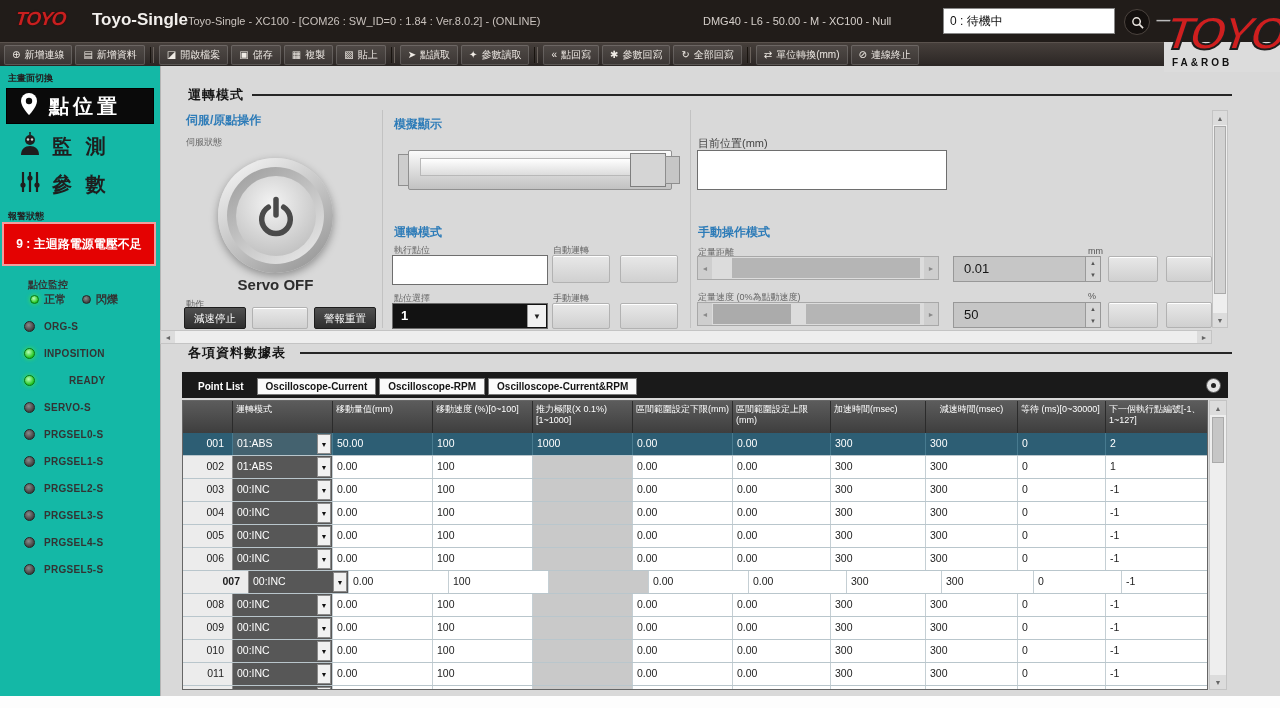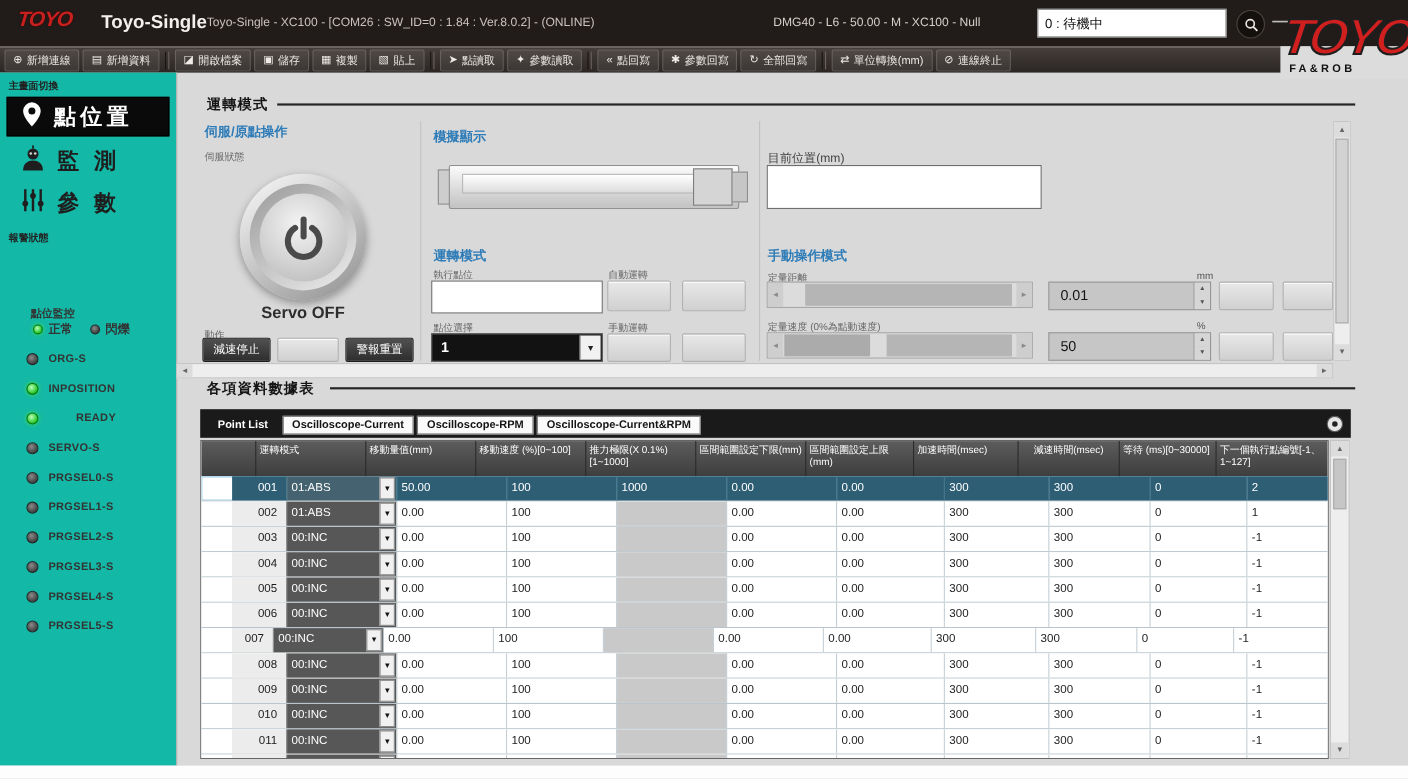--- a/index.html
+++ b/index.html
@@ -123,21 +123,21 @@
       background:#e6e6e6;border:1px solid #555;display:flex;align-items:center;justify-content:center;}
   #tab-circle::after{content:"";width:5px;height:5px;border-radius:50%;background:#222;}
   #pt-table{position:absolute;left:182px;top:400px;width:1026px;height:290px;background:#fff;
       border:1px solid #666;box-sizing:border-box;overflow:hidden;font-size:10.5px;}
   .pt-header{display:flex;height:32px;background:linear-gradient(#5c5c5c,#3e3e3e);}
   .pt-hcell{color:#fff;font-size:9px;line-height:1.2;padding:3px;border-right:1px solid #2b2b2b;
       box-sizing:border-box;overflow:hidden;flex-shrink:0;}
   .pt-row{display:flex;height:22px;border-bottom:1px solid #b9c6cc;background:#fff;}
   .pt-cell{box-sizing:border-box;border-right:1px solid #c5cfd4;padding:4px;overflow:hidden;
       white-space:nowrap;color:#1c1c1c;flex-shrink:0;}
-  .pt-cell.num{background:#ececec;text-align:right;border-right:1px solid #8e8e8e;padding-right:8px;margin-left:28px;}
+  .pt-cell.num{background:#ececec;text-align:right;border-right:1px solid #8e8e8e;padding-right:8px;}
   .pt-cell.mode{background:#575757;color:#fff;position:relative;padding-right:17px;}
   .mode .dd-sq{position:absolute;right:1px;top:1px;bottom:1px;width:14px;background:#f1f1f1;
       border:1px solid #8a8a8a;color:#111;font-size:7px;display:flex;align-items:center;
       justify-content:center;box-sizing:border-box;}
   .pt-row.sel{box-shadow:inset 0 0 0 1px #9fd0e8;}
   .pt-row.sel .pt-cell{background:#2d5e74;color:#fff;border-right-color:#477a8f;}
   .pt-row.sel .pt-cell.mode{background:#44626f;}
   .pt-cell.tq-dis{background:#c9c9c9;}
   #bottom-strip{position:absolute;left:0;top:696px;width:1280px;height:12px;background:#fdfdfd;}
 </style>
@@ -252,20 +252,21 @@
                 <line x1="19" y1="2" x2="19" y2="22"></line>
               </g>
               <circle cx="5" cy="15" r="2.6" fill="#1e1e1e"></circle>
               <circle cx="12" cy="8" r="2.6" fill="#1e1e1e"></circle>
               <circle cx="19" cy="15" r="2.6" fill="#1e1e1e"></circle>
             </svg></span>
           <span class="nav-label">參 數</span>
         </div>
       </div>
     <div id="alarm-label">報警狀態</div>
+    <div id="alarm-box">9 : 主迴路電源電壓不足</div>
     <div id="monitor-label">點位監控</div>
     <div id="monitor-modes">
         <div class="mode-opt">
           <span class="led on" style="width: 9px; height: 9px;"></span>
           <span>正常</span>
         </div>
         <div class="mode-opt">
           <span class="led off" style="width: 9px; height: 9px;"></span>
           <span>閃爍</span>
         </div>
@@ -510,21 +511,21 @@
         <div class="pt-cell" style="width: 100px;">100</div>
         <div class="pt-cell tq-dis" style="width: 100px;"></div>
         <div class="pt-cell" style="width: 100px;">0.00</div>
         <div class="pt-cell" style="width: 98px;">0.00</div>
         <div class="pt-cell" style="width: 95px;">300</div>
         <div class="pt-cell" style="width: 92px;">300</div>
         <div class="pt-cell" style="width: 88px;">0</div>
         <div class="pt-cell" style="width: 103px;">-1</div>
       </div>
       <div class="pt-row">
-        <div class="pt-cell num" style="width: 38px;">007</div>
+        <div class="pt-cell num" style="width: 66px; font-weight: bold;">007</div>
         <div class="pt-cell mode" style="width: 100px;"><span>00:INC</span><span class="dd-sq">▼</span></div>
         <div class="pt-cell" style="width: 100px;">0.00</div>
         <div class="pt-cell" style="width: 100px;">100</div>
         <div class="pt-cell tq-dis" style="width: 100px;"></div>
         <div class="pt-cell" style="width: 100px;">0.00</div>
         <div class="pt-cell" style="width: 98px;">0.00</div>
         <div class="pt-cell" style="width: 95px;">300</div>
         <div class="pt-cell" style="width: 92px;">300</div>
         <div class="pt-cell" style="width: 88px;">0</div>
         <div class="pt-cell" style="width: 103px;">-1</div>

